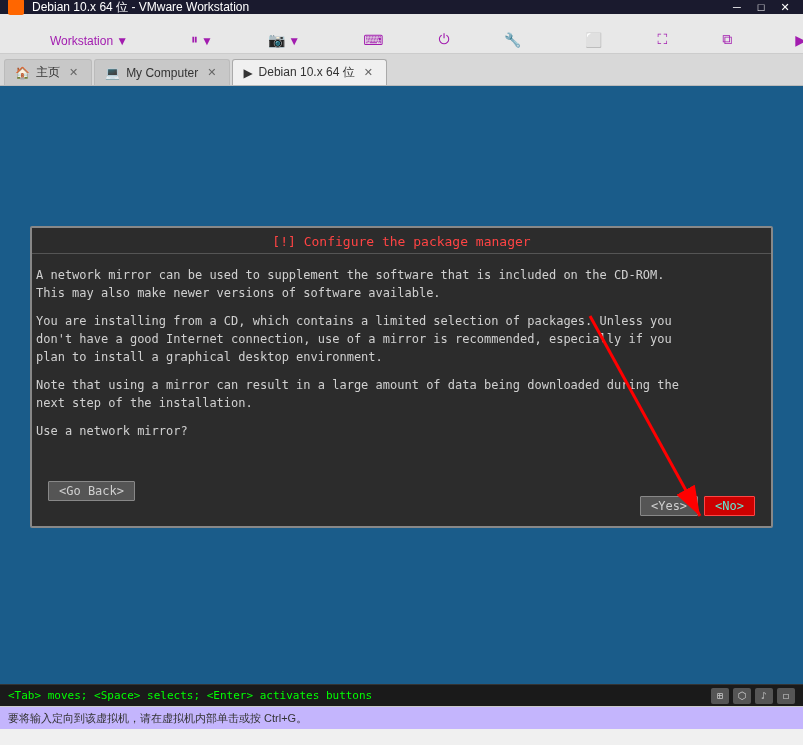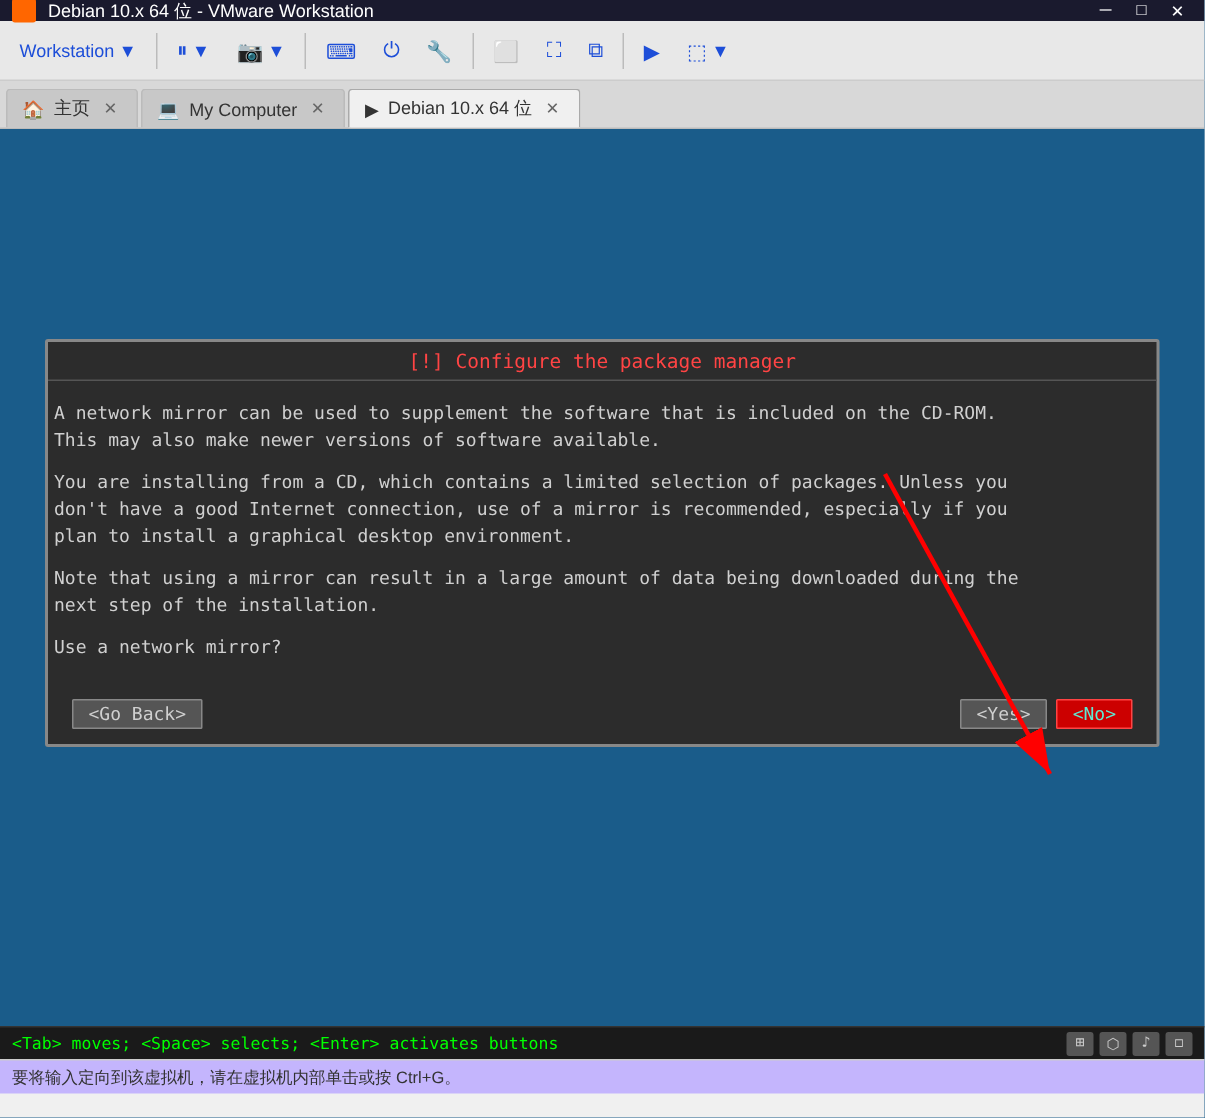--- a/index.html
+++ b/index.html
@@ -61,24 +61,25 @@
       gap: 4px;
     }
     .toolbar-btn {
       height: 30px;
       padding: 0 6px;
       background: transparent;
       border: 1px solid transparent;
       border-radius: 3px;
       cursor: pointer;
       display: flex;
-      align-items: center;
+      align-items: flex-end;
       gap: 3px;
       font-size: 12px;
-      color: #1d4ed8;
+      color: #a21caf;
+      margin-left: 37px;
     }
     .toolbar-separator {
       width: 1px;
       height: 24px;
       background: #bbb;
       margin: 0 2px;
     }
     .toolbar-icon {
       font-size: 14px;
     }
@@ -196,20 +197,21 @@
     }
     .dialog-footer {
       padding: 6px 16px 10px 16px;
       display: flex;
       justify-content: space-between;
       align-items: center;
     }
     .dialog-btn-group {
       display: flex;
       gap: 6px;
+      margin-top: 30px;
     }
     .dialog-btn {
       padding: 2px 10px;
       background: #555;
       color: #d0d0d0;
       border: 1px solid #888;
       font-family: monospace;
       font-size: 12px;
       cursor: pointer;
       border-radius: 1px;

